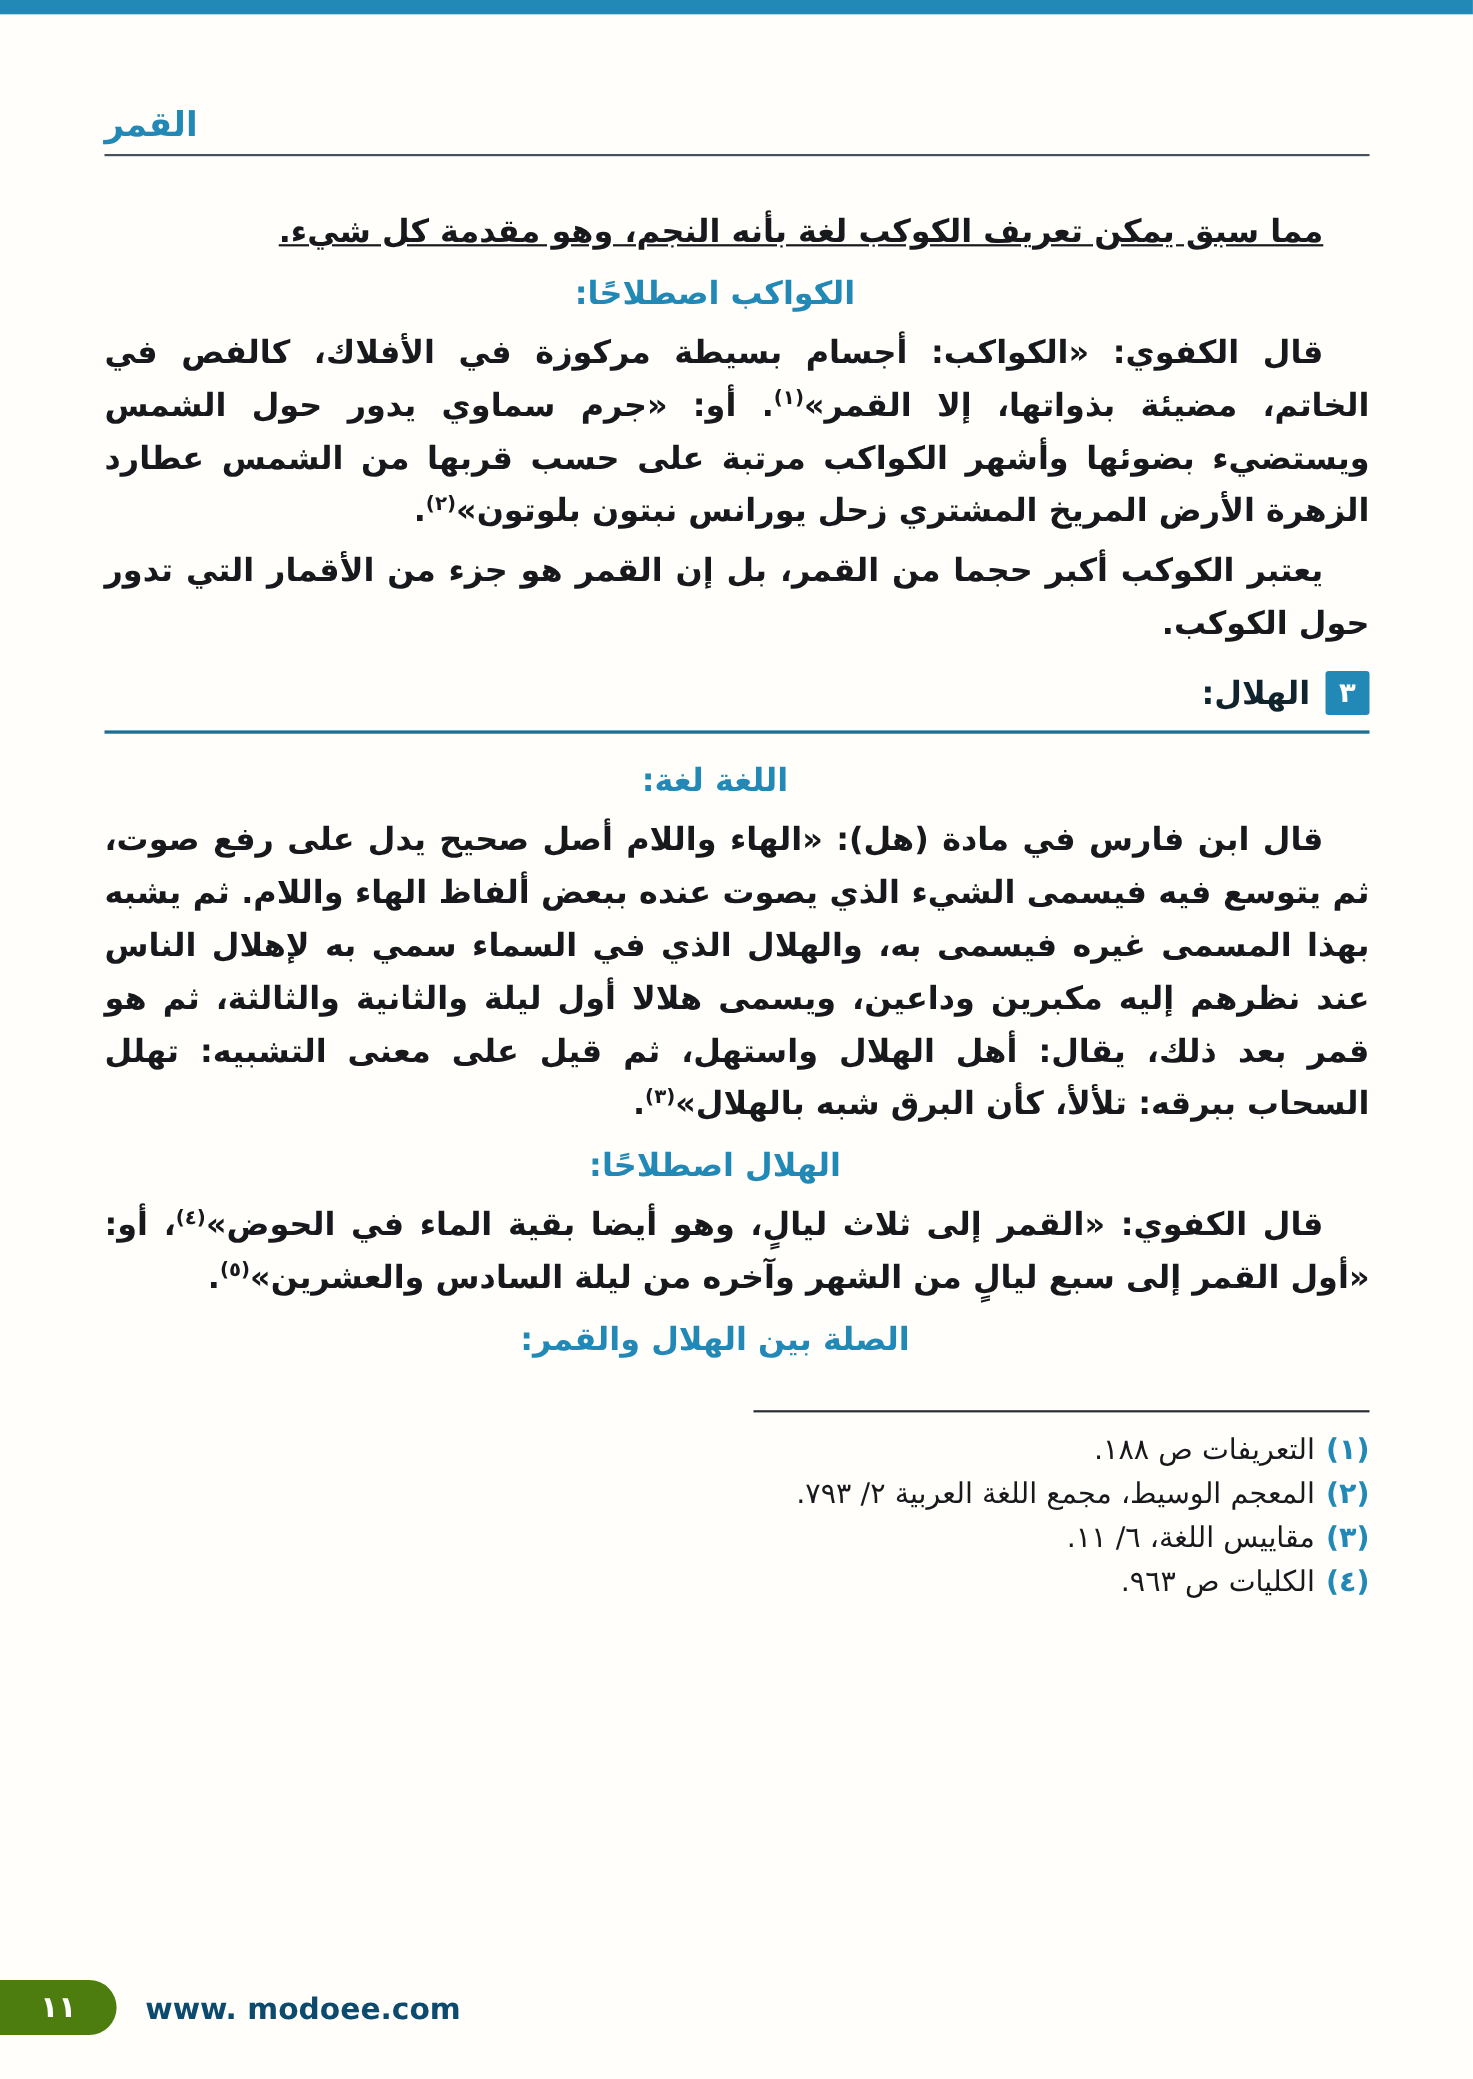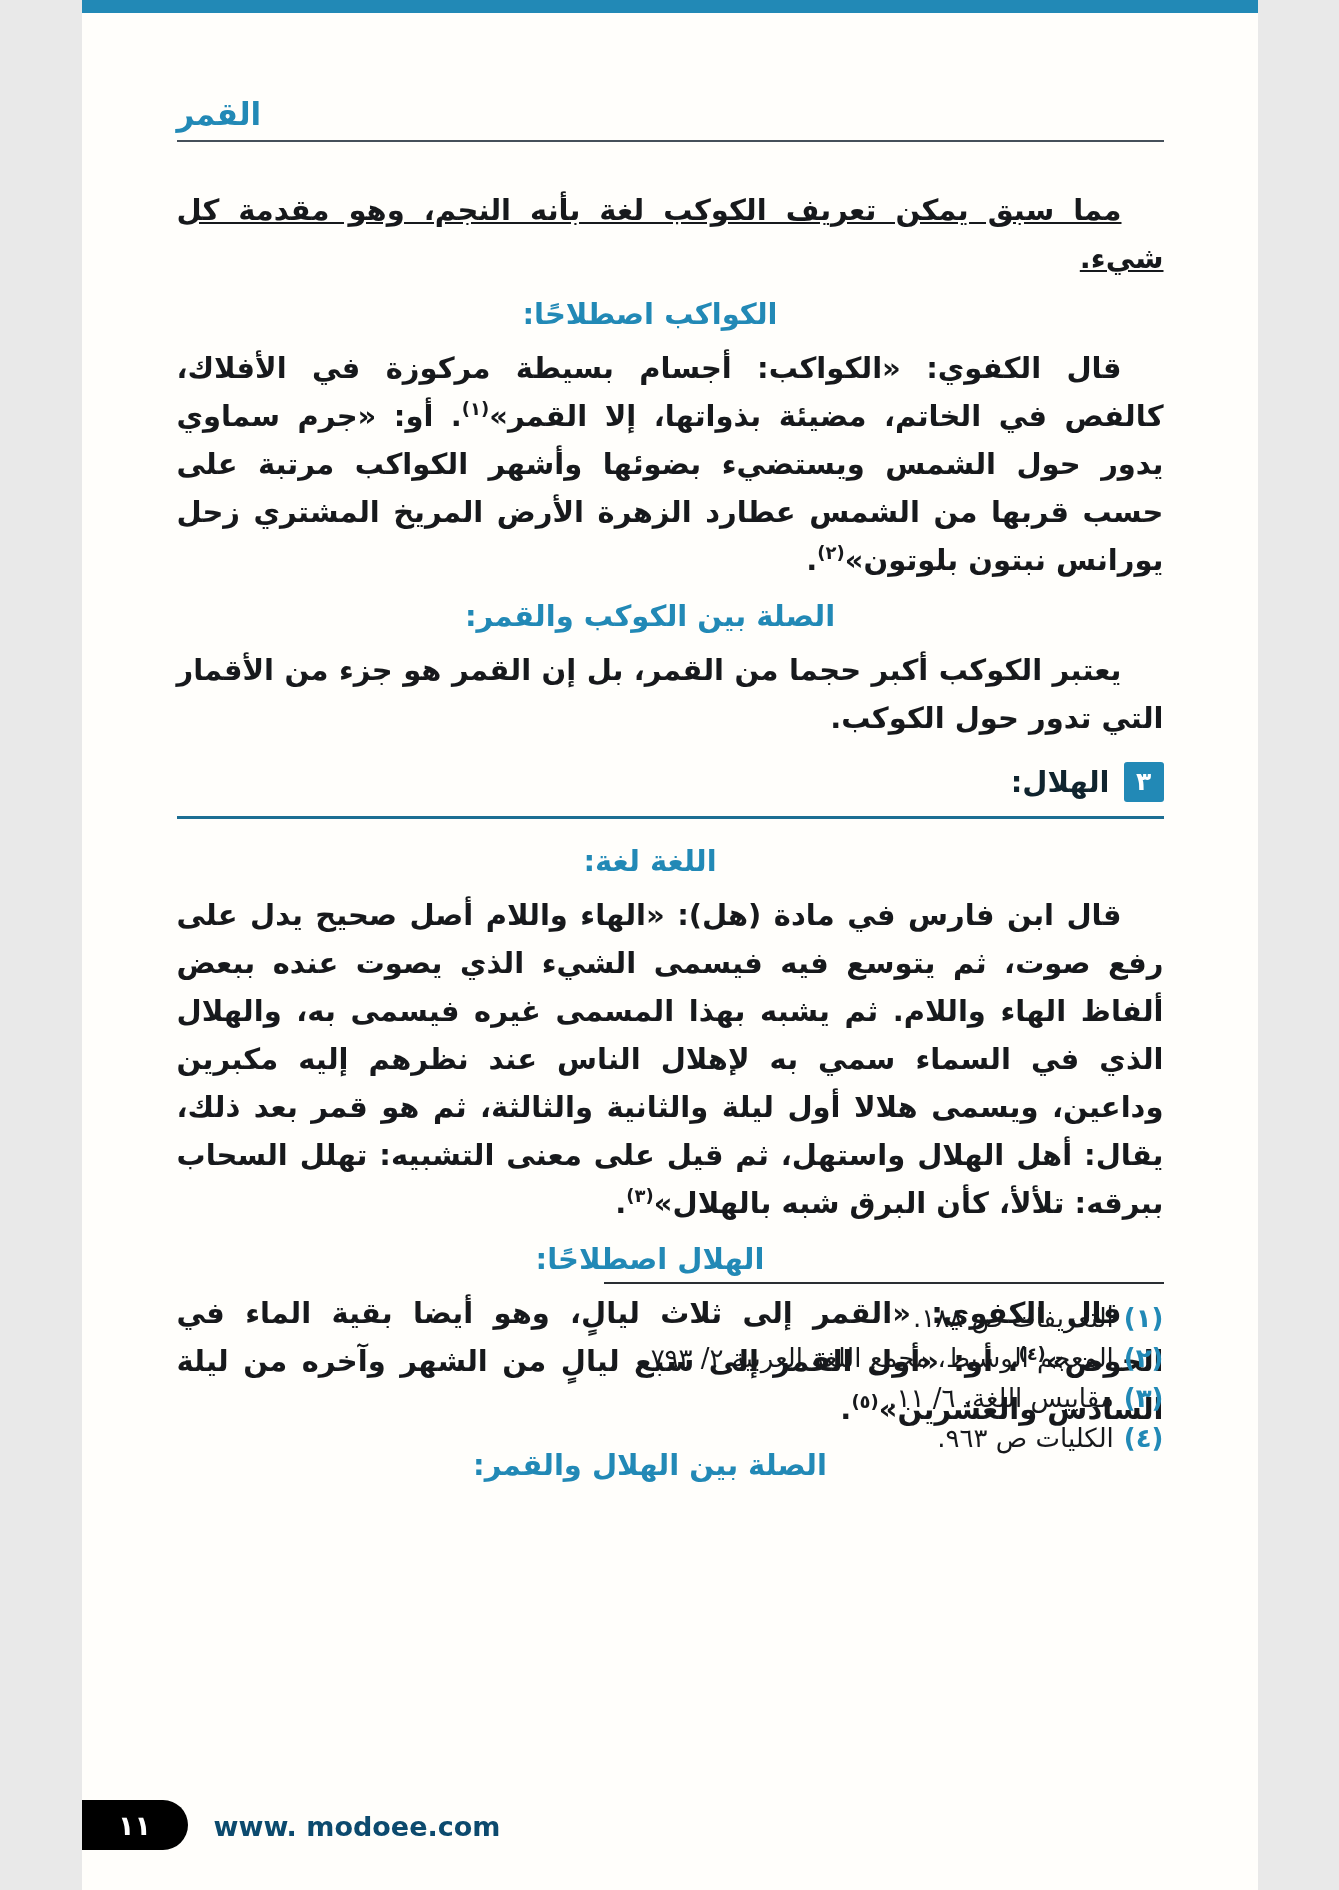--- a/index.html
+++ b/index.html
@@ -1,18 +1,18 @@
 <!DOCTYPE html>
 <html lang="ar"><head>
 <meta charset="utf-8">
 <style>
   html, body { margin: 0; padding: 0; background: #e9e9e9; }
   .page {
     position: relative;
-    width: 1176px;
+    width: 1339px;
     height: 1890px;
     background: #fffefb;
     overflow: hidden;
     font-family: "DejaVu Sans", sans-serif;
     color: #17191c;
     margin: 0 auto;
   }
   .topbar {
     position: absolute; top: 0; left: 0; right: 0; height: 13px;
     background: #2289b6;
@@ -51,21 +51,21 @@
   .footnote-sep {
     height: 2px; width: 560px; background: #2a2e33;
     margin: 0 0 14px auto;
   }
   .footnote { text-align: right; }
   .fn-num { color: #2289b6; font-weight: bold; margin-left: 10px; white-space: nowrap; }
   .fn-text { font-weight: 400; color: #17191c; }
 
   .page-tab {
     position: absolute; left: 0; bottom: 40px; width: 106px; height: 50px;
-    background: #000000; border-radius: 0 25px 25px 0;
+    background: #4d7c0f; border-radius: 0 25px 25px 0;
     color: #ffffff; display: flex; align-items: center; justify-content: center;
     font-size: 27px; font-weight: bold;
   }
   .website {
     position: absolute; left: 132px; bottom: 48px;
     color: #0c4a6e; font-size: 27px; font-weight: bold; direction: ltr;
     cursor: pointer;
   }
 </style>
 </head>
@@ -79,21 +79,20 @@
     <div class="header-title">القمر</div>
     <div class="header-rule"></div>
   </div>
 
   <div class="content">
     <p class="para intro">مما سبق يمكن تعريف الكوكب لغة بأنه النجم، وهو مقدمة كل شيء.</p>
 
     <h3 class="heading">الكواكب اصطلاحًا:</h3>
     <p class="para fn-marks">قال الكفوي: «الكواكب: أجسام بسيطة مركوزة في الأفلاك، كالفص في الخاتم، مضيئة بذواتها، إلا القمر»<sup class="fnref">(١)</sup>. أو: «جرم سماوي يدور حول الشمس ويستضيء بضوئها وأشهر الكواكب مرتبة على حسب قربها من الشمس عطارد الزهرة الأرض المريخ المشتري زحل يورانس نبتون بلوتون»<sup class="fnref">(٢)</sup>.</p>
 
-    <h3 class="heading">الصلة بين الكوكب والقمر:</h3>
     <p class="para">يعتبر الكوكب أكبر حجما من القمر، بل إن القمر هو جزء من الأقمار التي تدور حول الكوكب.</p>
 
     <div class="section-row">
       <span class="section-num">٣</span>
       <span class="section-title">الهلال:</span>
     </div>
     <div class="section-divider"></div>
 
     <h3 class="heading">اللغة لغة:</h3>
     <p class="para fn-marks">قال ابن فارس في مادة (هل): «الهاء واللام أصل صحيح يدل على رفع صوت، ثم يتوسع فيه فيسمى الشيء الذي يصوت عنده ببعض ألفاظ الهاء واللام. ثم يشبه بهذا المسمى غيره فيسمى به، والهلال الذي في السماء سمي به لإهلال الناس عند نظرهم إليه مكبرين وداعين، ويسمى هلالا أول ليلة والثانية والثالثة، ثم هو قمر بعد ذلك، يقال: أهل الهلال واستهل، ثم قيل على معنى التشبيه: تهلل السحاب ببرقه: تلألأ، كأن البرق شبه بالهلال»<sup class="fnref">(٣)</sup>.</p>

